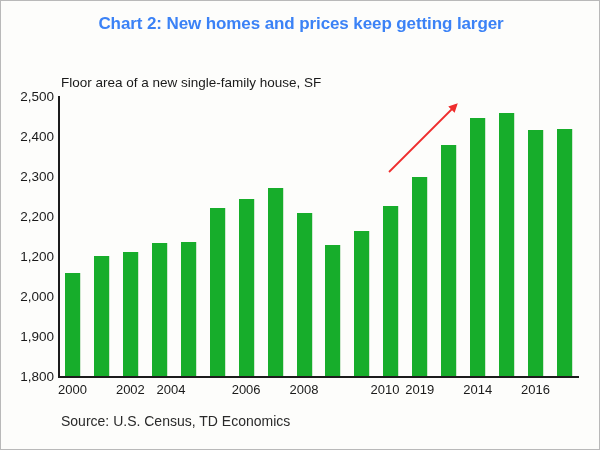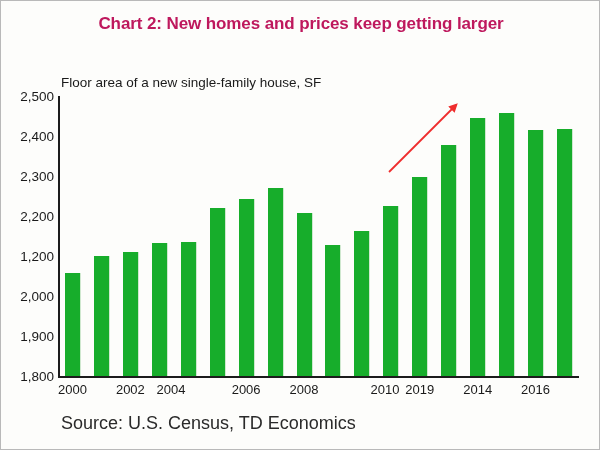--- a/index.html
+++ b/index.html
@@ -19,21 +19,21 @@
   }
   #chart-title {
     position: absolute;
     left: 60px;
     top: 12px;
     width: 480px;
     text-align: center;
     font-size: 17px;
     font-weight: bold;
     line-height: 1.25;
-    color: #be185d;
+    color: #3b82f6;
     letter-spacing: -0.1px;
   }
   #chart-subtitle {
     position: absolute;
     left: 60px;
     top: 74px;
     font-size: 13.5px;
     color: #1a1a1a;
     white-space: nowrap;
   }
@@ -87,21 +87,21 @@
   .bar {
     position: absolute;
     bottom: 0;
     background: #17ad2b;
     border-right: 1px solid #cfe8cf;
   }
   #source-note {
     position: absolute;
     left: 60px;
     top: 412px;
-    font-size: 18px;
+    font-size: 14px;
     color: #2a2a2a;
     white-space: nowrap;
   }
   #trend-arrow {
     position: absolute;
     left: 0;
     top: 0;
     width: 600px;
     height: 450px;
     pointer-events: none;

